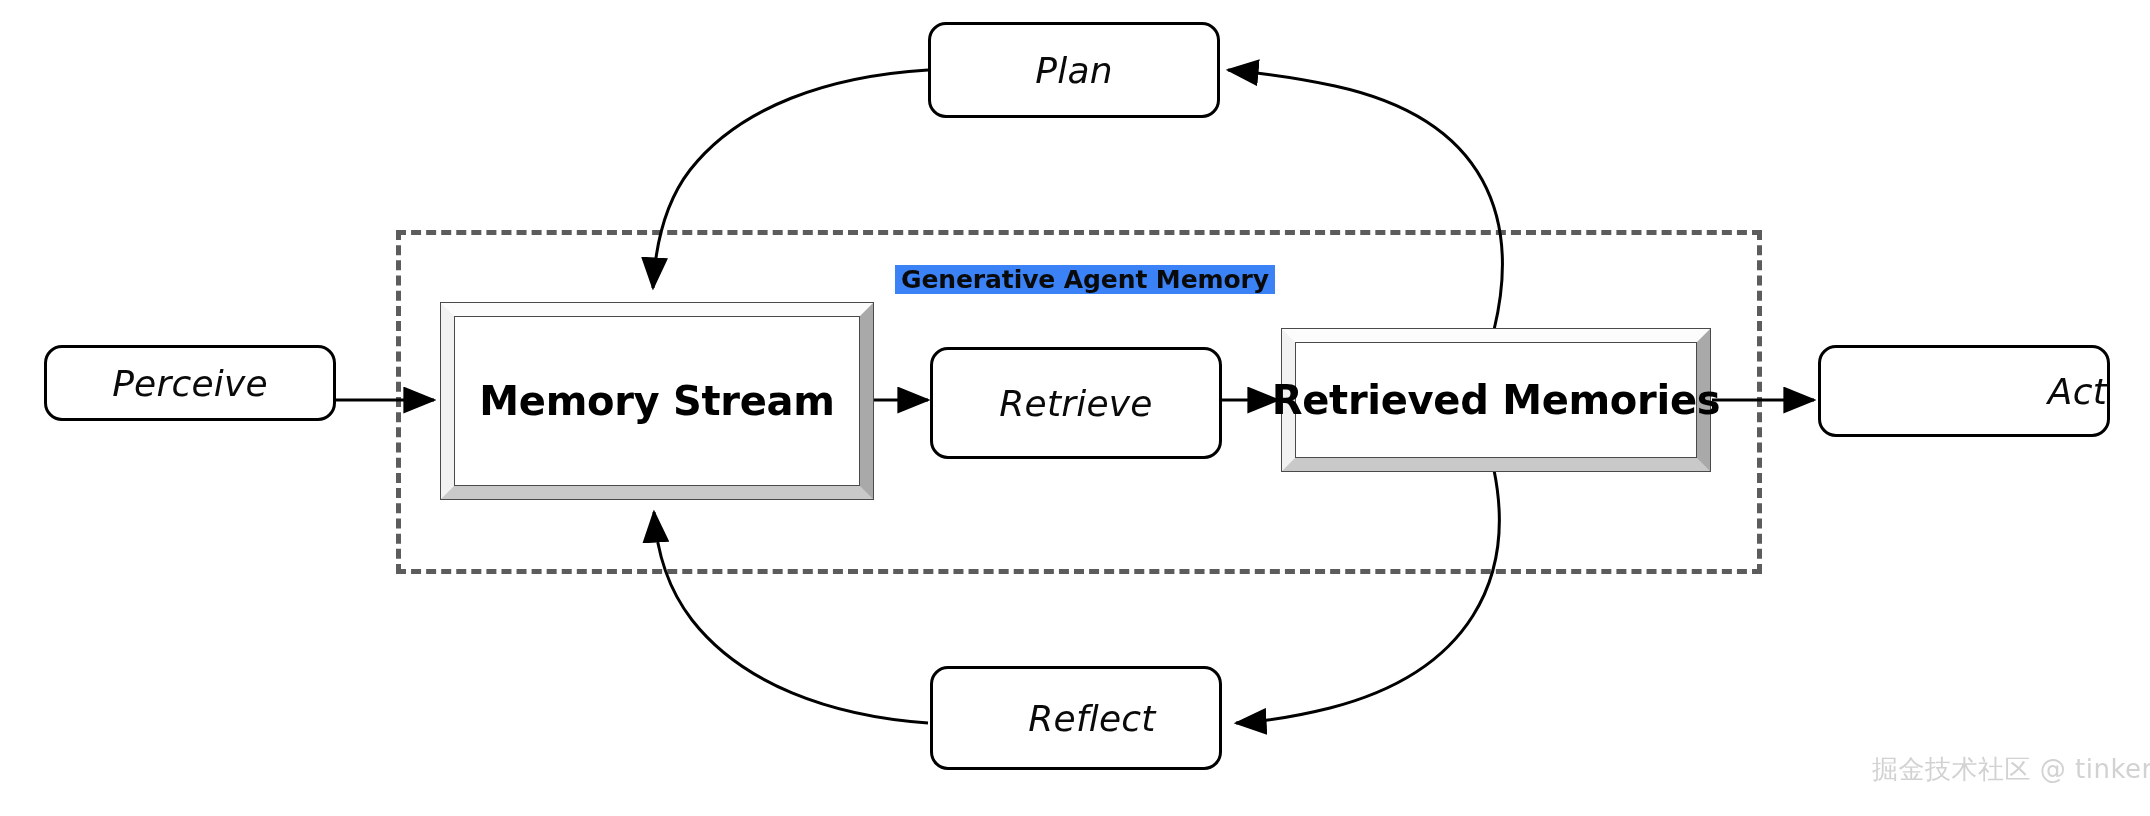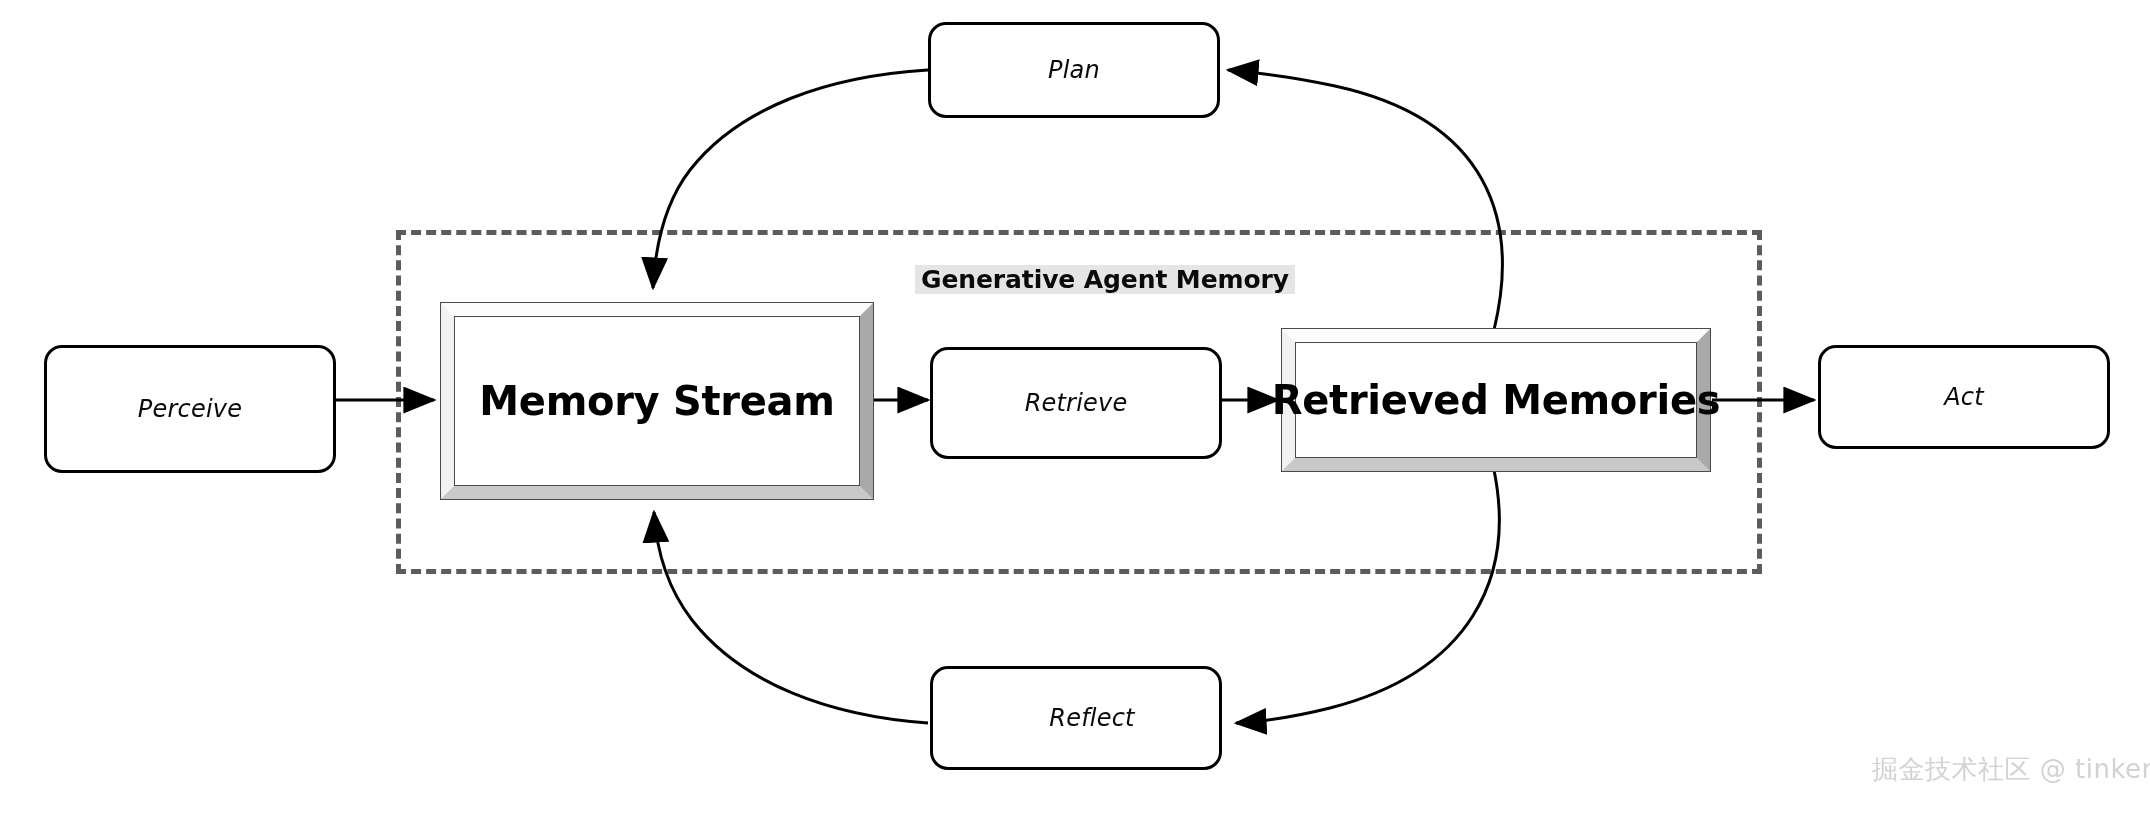--- a/index.html
+++ b/index.html
@@ -33,21 +33,21 @@
     border-radius: 18px;
     display: flex;
     align-items: center;
     justify-content: center;
     z-index: 5;
   }
   .rbox .rlabel {
     font-family: "DejaVu Sans", "Liberation Sans", sans-serif;
     font-style: italic;
     font-weight: 400;
-    font-size: 24px;
+    font-size: 36px;
     color: #0a0a0a;
     letter-spacing: 0.2px;
     white-space: nowrap;
   }
   
   .bevel {
     position: absolute;
     box-sizing: border-box;
     z-index: 6;
     background: #b8b8b8;
@@ -95,23 +95,22 @@
   }
   .region-title {
     position: absolute;
     z-index: 7;
     font-family: "DejaVu Sans", "Liberation Sans", sans-serif;
     font-weight: 700;
     font-size: 25px;
     color: #0a0a0a;
     letter-spacing: -0.1px;
     white-space: nowrap;
-    background: #e5e5e5;
+    background: #3b82f6;
     padding: 0 6px;
-    margin-left: 20px;
   }
   
   .watermark {
     position: absolute;
     z-index: 8;
     font-family: "DejaVu Sans", "Liberation Sans", sans-serif;
     font-size: 26px;
     color: #d2d2d2;
     white-space: nowrap;
     letter-spacing: 0.5px;
@@ -143,37 +142,37 @@
 
     <path d="M 1494 330 C 1520 222 1490 120 1335 86 C 1290 76 1250 72 1228 70" fill="none" stroke="#000000" stroke-width="3" marker-end="url(#arrowhead)"></path>
 
     <path d="M 928 70 C 830 76 740 106 690 170 C 663 205 655 250 653 288" fill="none" stroke="#000000" stroke-width="3" marker-end="url(#arrowhead)"></path>
 
     <path d="M 1494 470 C 1516 578 1470 672 1330 708 C 1290 718 1255 722 1236 723" fill="none" stroke="#000000" stroke-width="3" marker-end="url(#arrowhead)"></path>
 
     <path d="M 928 723 C 830 716 742 684 692 620 C 665 585 656 544 654 512" fill="none" stroke="#000000" stroke-width="3" marker-end="url(#arrowhead)"></path>
   </svg>
 
-  <div class="rbox" style="left:44px; top:345px; width:292px; height:128px;">
+  <div class="rbox" style="left:44px; top:345px; width:292px; height:76px;">
     <span class="rlabel">Perceive</span>
   </div>
 
   <div class="rbox" style="left:928px; top:22px; width:292px; height:96px;">
     <span class="rlabel">Plan</span>
   </div>
 
   <div class="rbox" style="left:930px; top:347px; width:292px; height:112px;">
     <span class="rlabel">Retrieve</span>
   </div>
 
   <div class="rbox" style="left:930px; top:666px; width:292px; height:104px;padding-left:32px;">
     <span class="rlabel">Reflect</span>
   </div>
 
-  <div class="rbox" style="left:1818px; top:345px; width:292px; height:104px;">
+  <div class="rbox" style="left:1818px; top:345px; width:292px; height:92px;justify-content:flex-end;">
     <span class="rlabel">Act</span>
   </div>
 
   <div class="bevel" style="left:440px; top:302px; width:434px; height:198px;">
     <div class="bevel-inner"></div>
     <div class="bevel-edge">
       <span class="blabel">Memory Stream</span>
     </div>
   </div>
 

